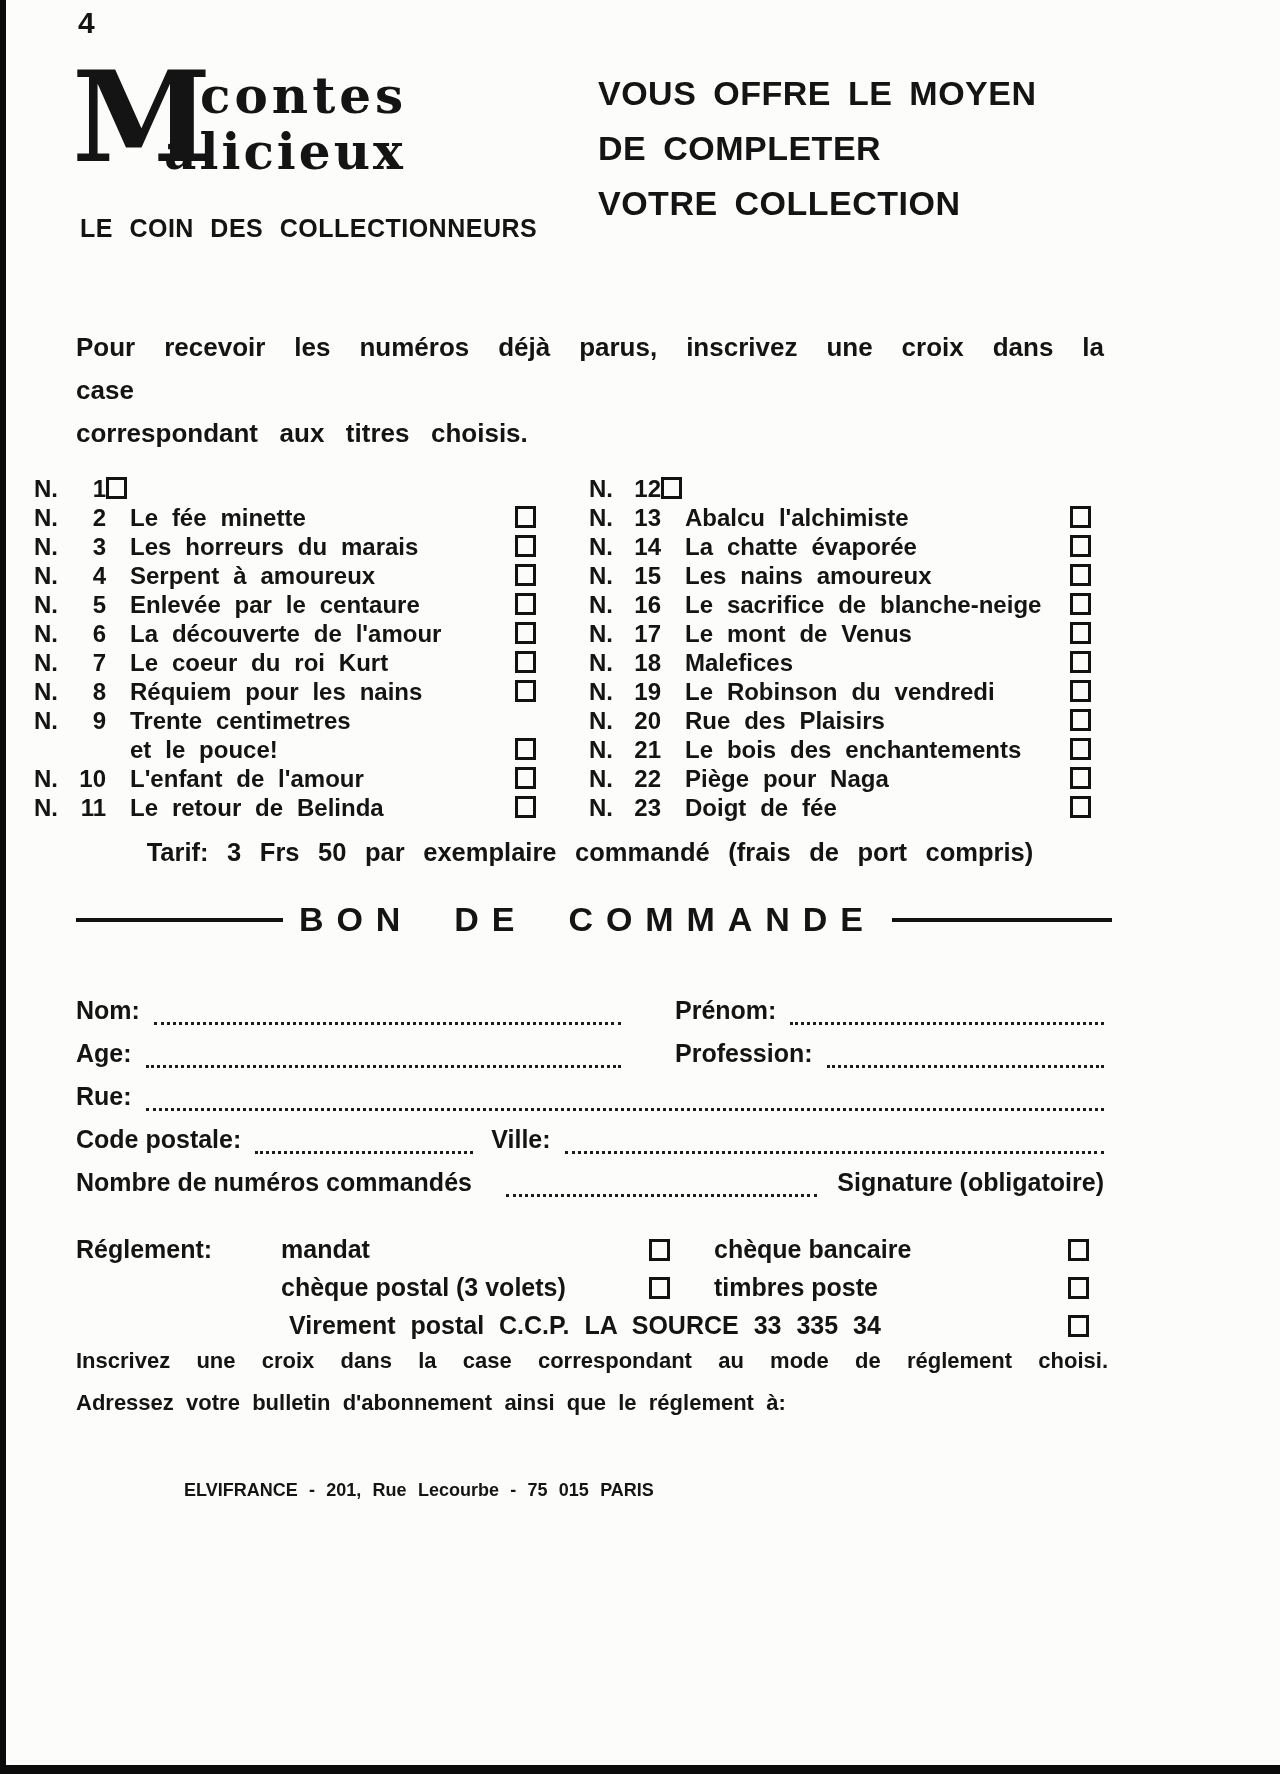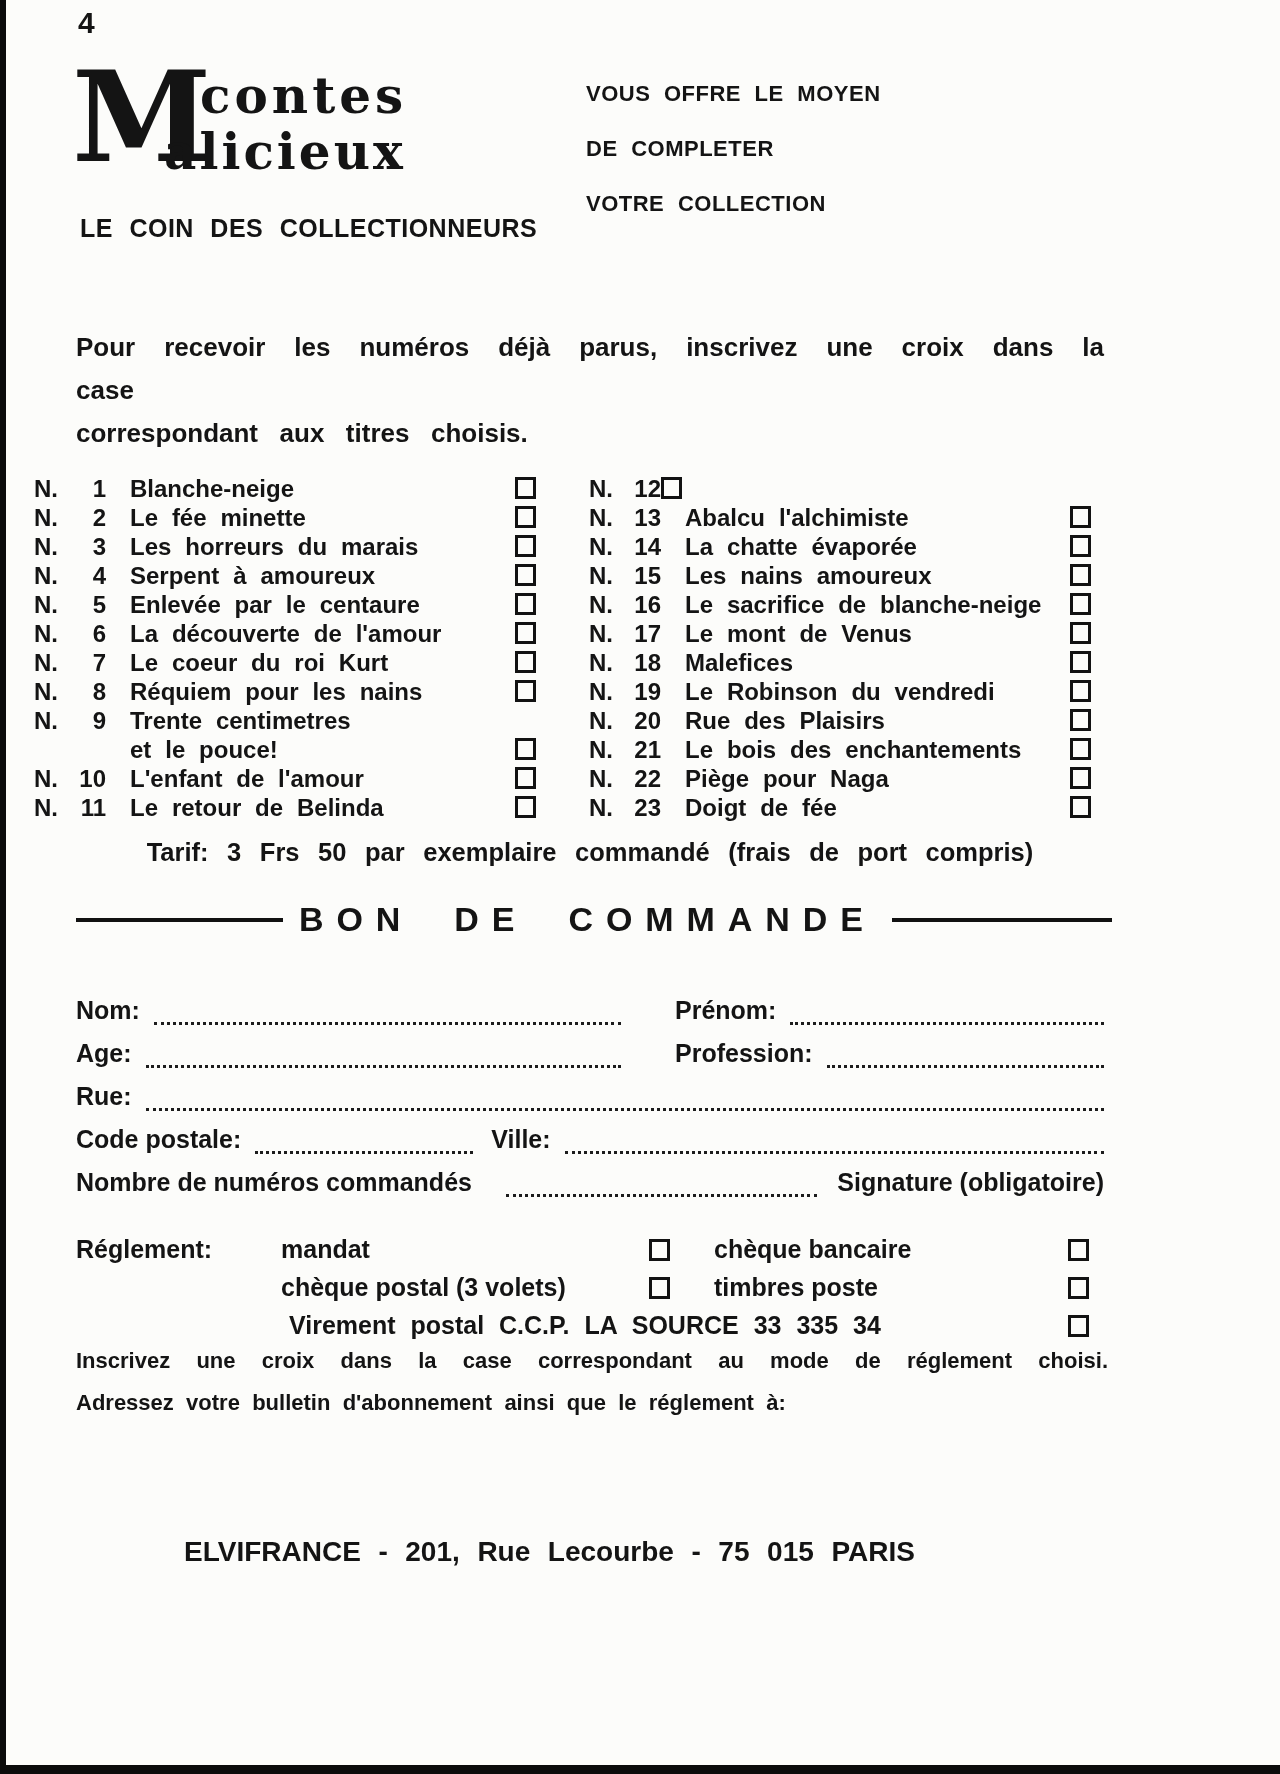--- a/index.html
+++ b/index.html
@@ -12,21 +12,21 @@
   .edge-bottom{position:absolute;left:0;bottom:0;width:100%;height:9px;background:#0b0b0b;}
 
   .page-num{position:absolute;top:6px;left:78px;font-size:30px;}
 
   .header{position:absolute;top:64px;left:76px;width:1128px;height:165px;display:flex;}
   .logo-wrap{width:470px;position:relative;}
   .logo-m{position:absolute;left:-4px;top:0px;font-family:"DejaVu Serif",serif;font-size:126px;line-height:0.85;font-weight:bold;}
   .logo-word-top{position:absolute;left:124px;top:2px;font-family:"DejaVu Serif",serif;font-size:50px;font-weight:bold;letter-spacing:4px;}
   .logo-word-bottom{position:absolute;left:88px;top:58px;font-family:"DejaVu Serif",serif;font-size:50px;font-weight:bold;letter-spacing:3px;}
   .tagline{position:absolute;left:4px;top:126px;font-size:25px;letter-spacing:0.5px;word-spacing:9px;white-space:nowrap;margin-top:24px;}
-  .offer{margin-left:40px;padding-top:2px;font-size:22px;line-height:55px;letter-spacing:0.5px;word-spacing:7px;}
+  .offer{margin-left:52px;padding-top:2px;font-size:34px;line-height:55px;letter-spacing:0.5px;word-spacing:7px;}
 
   .intro{position:absolute;top:326px;left:76px;width:1028px;font-size:26px;line-height:43px;word-spacing:0.55em;}
   .intro .l1{text-align:justify;text-align-last:justify;}
 
   .catalog{position:absolute;top:474px;left:34px;width:1058px;display:flex;gap:52px;font-size:24px;}
   .cat-col{width:503px;}
   .cat-row{display:grid;grid-template-columns:72px 1fr 22px;align-items:end;}
   .cat-num-cell{display:flex;justify-content:space-between;align-self:start;line-height:29px;}
   .cat-titles{padding-left:24px;word-spacing:0.3em;}
   .cat-title-line{line-height:29px;white-space:nowrap;}
@@ -54,21 +54,21 @@
   .payment{position:absolute;top:1226px;left:76px;width:1014px;font-size:25px;}
   .p-row{display:grid;grid-template-columns:205px 368px 45px 1fr 22px;height:38px;align-items:end;}
   .p-left{white-space:nowrap;}
   .p-right{white-space:nowrap;padding-left:20px;}
   .p-wide{grid-column:2/5;padding-left:8px;word-spacing:0.32em;white-space:nowrap;}
   .p-row .box{margin-bottom:3px;}
 
   .notes{position:absolute;top:1340px;left:76px;width:1032px;font-size:22px;line-height:42px;word-spacing:0.28em;}
   .notes .n1{text-align:justify;text-align-last:justify;}
 
-  .address{position:absolute;top:1536px;left:184px;font-size:28px;word-spacing:0.35em;white-space:nowrap;}
+  .address{position:absolute;top:1480px;left:184px;font-size:18px;word-spacing:0.35em;white-space:nowrap;}
 </style>
 </head>
 <body>
 
 <div class="edge-left"></div>
 <div class="edge-bottom"></div>
 
 <div class="page-num">4</div>
 
 <div class="header">
@@ -90,23 +90,20 @@
   <div>correspondant aux titres choisis.</div>
 </div>
 
 <div class="catalog">
   <div class="cat-col" id="cat-left">
   <div class="cat-row">
     <div class="cat-num-cell">
       <span>N.</span>
       <span>1</span>
     </div>
-    <div class="cat-titles">
-          <div class="cat-title-line">Blanche-neige</div>
-        </div>
     <div class="box"></div>
   </div>
 
   <div class="cat-row">
     <div class="cat-num-cell">
       <span>N.</span>
       <span>2</span>
     </div>
     <div class="cat-titles">
           <div class="cat-title-line">Le fée minette</div>

